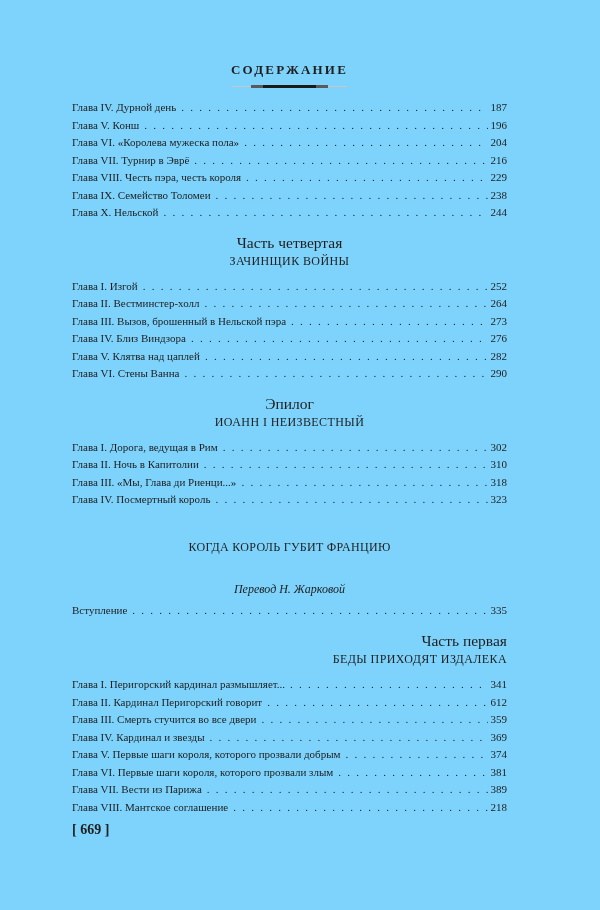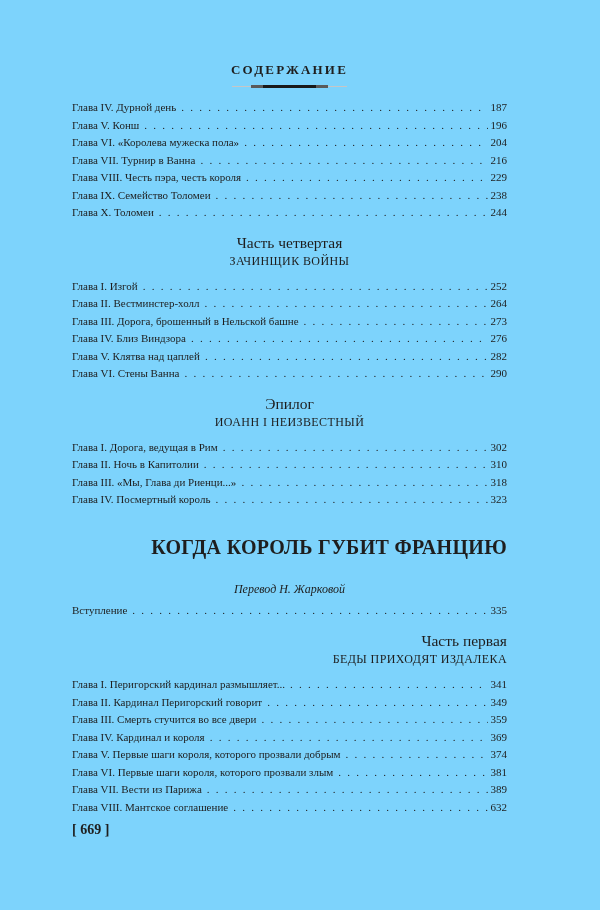--- a/index.html
+++ b/index.html
@@ -70,21 +70,21 @@
     word-spacing: 1.5px;
     color: #222222;
   }
   .entry-page { flex: 0 0 auto; }
 
   
   .section-head { margin-top: 12px; text-align: center; }
   .part-label { font-size: 15.5px; line-height: 17px; }
   .part-title { font-size: 12px; line-height: 20px; letter-spacing: 0.4px; }
   .book-head { margin-top: 28px; text-align: center; }
-  .book-title { font-size: 20px; font-weight: 700; line-height: 20px; letter-spacing: 0.3px; text-align: right; }
+  .book-title { font-size: 12px; font-weight: 400; line-height: 20px; letter-spacing: 0.3px; }
   .translator { font-size: 12px; font-style: italic; line-height: 17px; margin-top: 24px; }
   .part-one-head { margin-top: 13px; text-align: right; }
 
   
   .footer {
     margin-top: 6px;
     text-align: left;
     font-size: 14px;
     font-weight: 700;
     line-height: 16px;
@@ -108,36 +108,36 @@
       <span class="entry-title">Глава V. Конш</span>
       <span class="leader"></span>
       <span class="entry-page">196</span>
     </div>
     <div class="entry">
       <span class="entry-title">Глава VI. «Королева мужеска пола»</span>
       <span class="leader"></span>
       <span class="entry-page">204</span>
     </div>
     <div class="entry">
-      <span class="entry-title">Глава VII. Турнир в Ванна</span>
+      <span class="entry-title">Глава VII. Турнир в Эврё</span>
       <span class="leader"></span>
       <span class="entry-page">216</span>
     </div>
     <div class="entry">
       <span class="entry-title">Глава VIII. Честь пэра, честь короля</span>
       <span class="leader"></span>
       <span class="entry-page">229</span>
     </div>
     <div class="entry">
       <span class="entry-title">Глава IX. Семейство Толомеи</span>
       <span class="leader"></span>
       <span class="entry-page">238</span>
     </div>
     <div class="entry">
-      <span class="entry-title">Глава X. Толомеи</span>
+      <span class="entry-title">Глава X. Нельской</span>
       <span class="leader"></span>
       <span class="entry-page">244</span>
     </div>
   </div>
 
   <div class="section-head">
     <div class="part-label">Часть четвертая</div>
     <div class="part-title">ЗАЧИНЩИК ВОЙНЫ</div>
   </div>
   <div class="toc-list after-head">
@@ -145,21 +145,21 @@
       <span class="entry-title">Глава I. Изгой</span>
       <span class="leader"></span>
       <span class="entry-page">252</span>
     </div>
     <div class="entry">
       <span class="entry-title">Глава II. Вестминстер-холл</span>
       <span class="leader"></span>
       <span class="entry-page">264</span>
     </div>
     <div class="entry">
-      <span class="entry-title">Глава III. Дорога, брошенный в Нельской башне</span>
+      <span class="entry-title">Глава III. Вызов, брошенный в Нельской пэра</span>
       <span class="leader"></span>
       <span class="entry-page">273</span>
     </div>
     <div class="entry">
       <span class="entry-title">Глава IV. Близ Виндзора</span>
       <span class="leader"></span>
       <span class="entry-page">276</span>
     </div>
     <div class="entry">
       <span class="entry-title">Глава V. Клятва над цаплей</span>
@@ -218,29 +218,29 @@
   </div>
   <div class="toc-list after-head part-one-list">
     <div class="entry">
       <span class="entry-title">Глава I. Перигорский кардинал размышляет...</span>
       <span class="leader"></span>
       <span class="entry-page">341</span>
     </div>
     <div class="entry">
       <span class="entry-title">Глава II. Кардинал Перигорский говорит</span>
       <span class="leader"></span>
-      <span class="entry-page">349</span>
+      <span class="entry-page">612</span>
     </div>
     <div class="entry">
       <span class="entry-title">Глава III. Смерть стучится во все двери</span>
       <span class="leader"></span>
       <span class="entry-page">359</span>
     </div>
     <div class="entry">
-      <span class="entry-title">Глава IV. Кардинал и короля</span>
+      <span class="entry-title">Глава IV. Кардинал и звезды</span>
       <span class="leader"></span>
       <span class="entry-page">369</span>
     </div>
     <div class="entry">
       <span class="entry-title">Глава V. Первые шаги короля, которого прозвали добрым</span>
       <span class="leader"></span>
       <span class="entry-page">374</span>
     </div>
     <div class="entry">
       <span class="entry-title">Глава VI. Первые шаги короля, которого прозвали злым</span>
@@ -248,19 +248,19 @@
       <span class="entry-page">381</span>
     </div>
     <div class="entry">
       <span class="entry-title">Глава VII. Вести из Парижа</span>
       <span class="leader"></span>
       <span class="entry-page">389</span>
     </div>
     <div class="entry">
       <span class="entry-title">Глава VIII. Мантское соглашение</span>
       <span class="leader"></span>
-      <span class="entry-page">632</span>
+      <span class="entry-page">218</span>
     </div>
   </div>
 
   <div class="footer">[ 669 ]</div>
 
 </div>
 
 </body></html>

